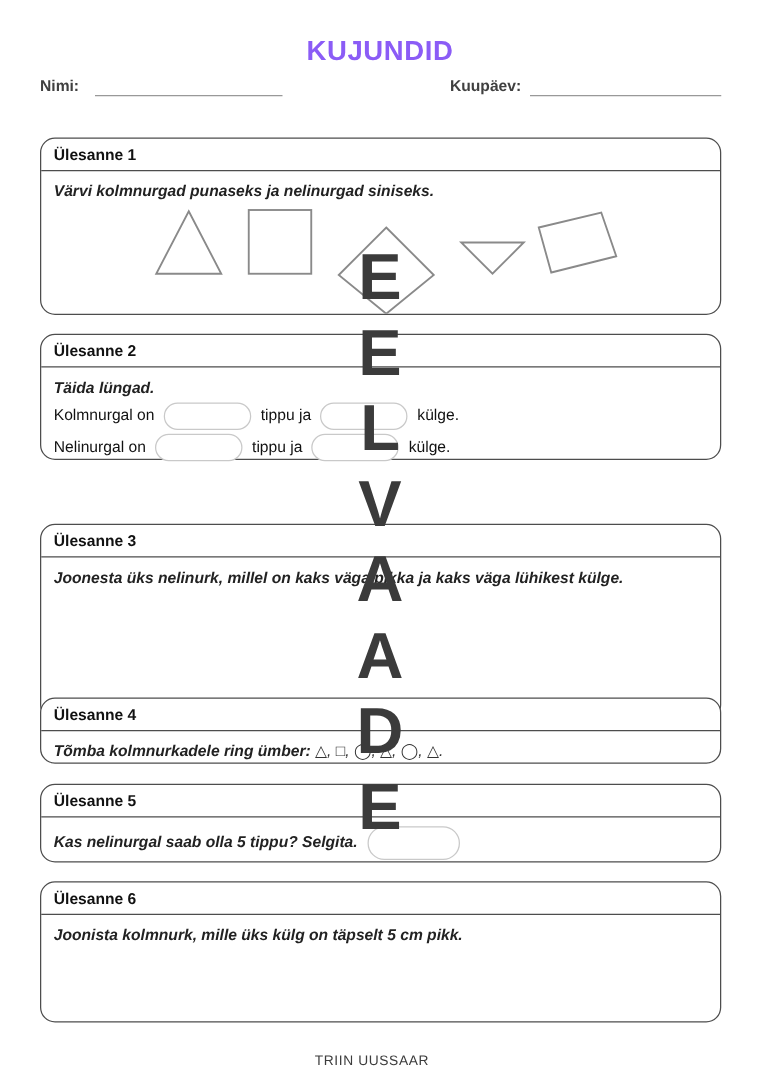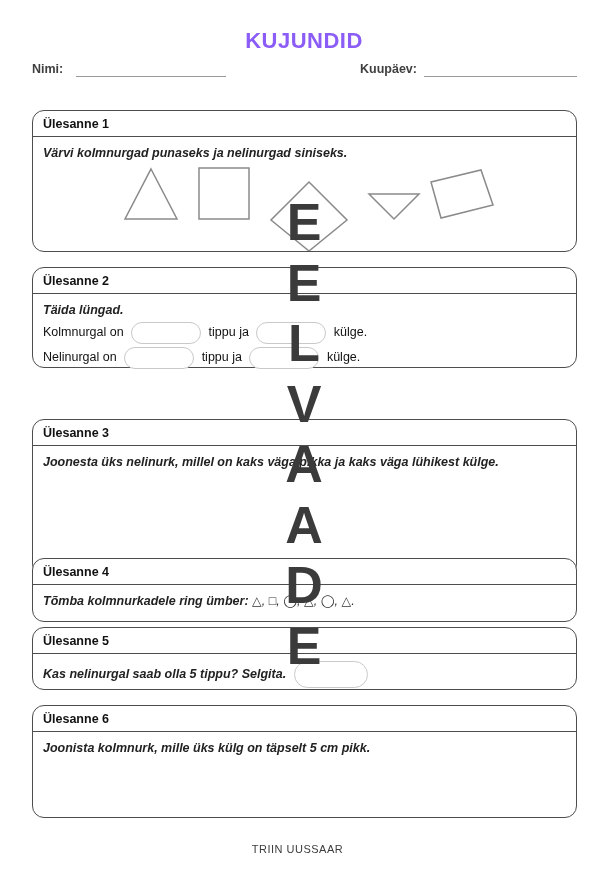--- a/index.html
+++ b/index.html
@@ -154,21 +154,21 @@
   </div>
 
   <div class="task-box" style="top:383px; height:157px;margin-top:36px;">
     <div class="task-header">Ülesanne 3</div>
     <div class="task-body">
       <span class="instruction">Joonesta üks nelinurk, millel on kaks väga pikka ja kaks väga lühikest külge.</span>
     </div>
     <div style="height:95px;"></div>
   </div>
 
-  <div class="task-box" style="top:558px; height:64px;">
+  <div class="task-box" style="top:558px; height:53px;">
     <div class="task-header">Ülesanne 4</div>
     <div class="task-body">
       <span class="instruction">Tõmba kolmnurkadele ring ümber:</span>
       <span class="shape-seq">△, □, ◯, △, ◯, △.</span>
     </div>
   </div>
 
   <div class="task-box" style="top:627px; height:63px;">
     <div class="task-header">Ülesanne 5</div>
     <div class="task-body">

